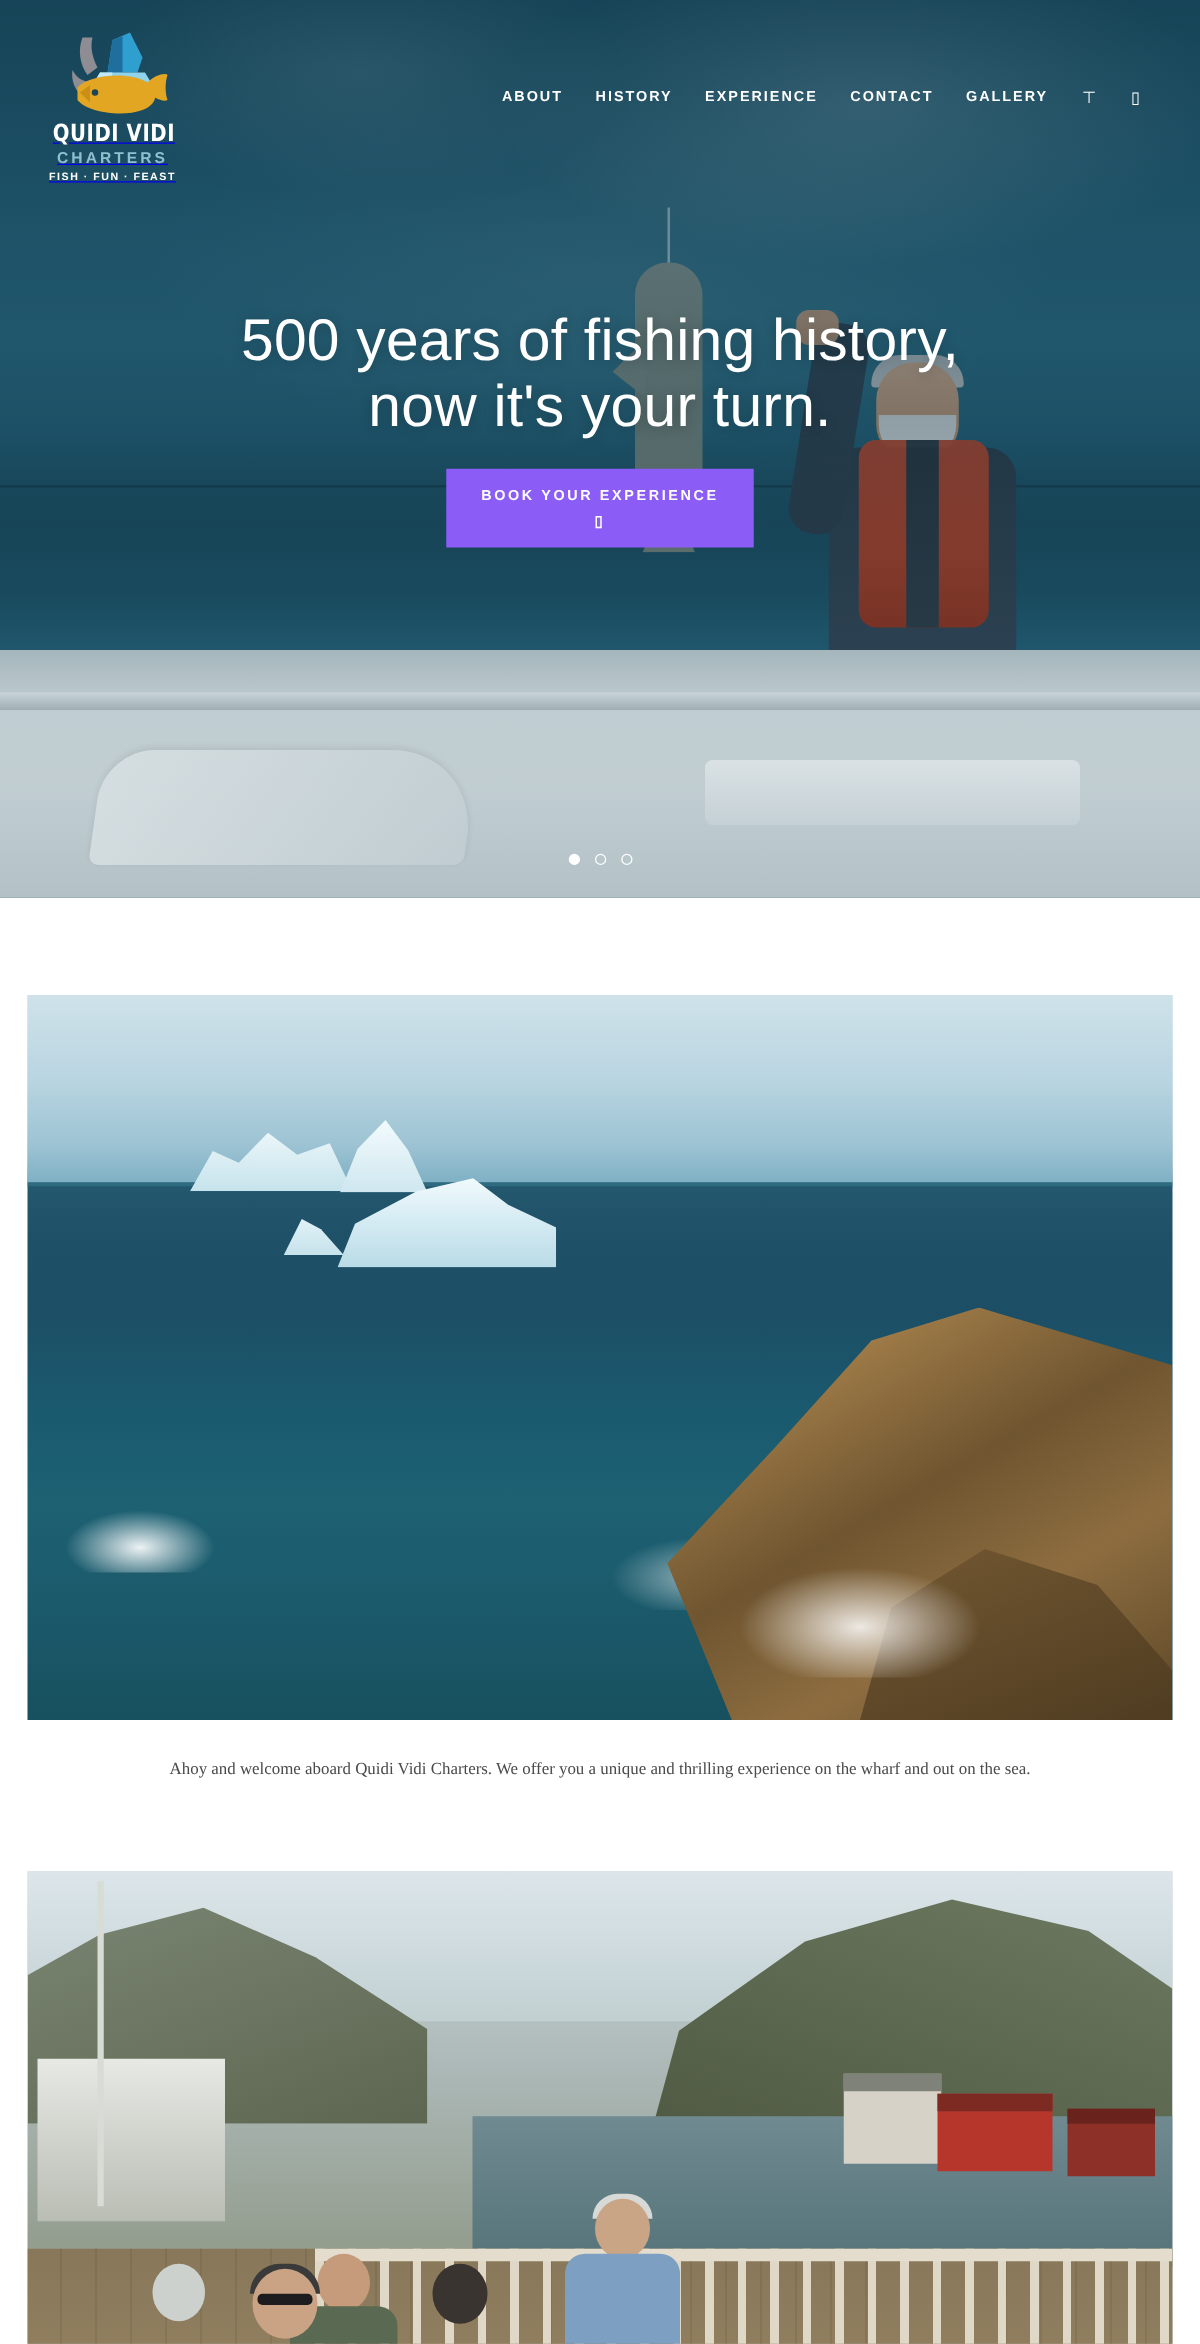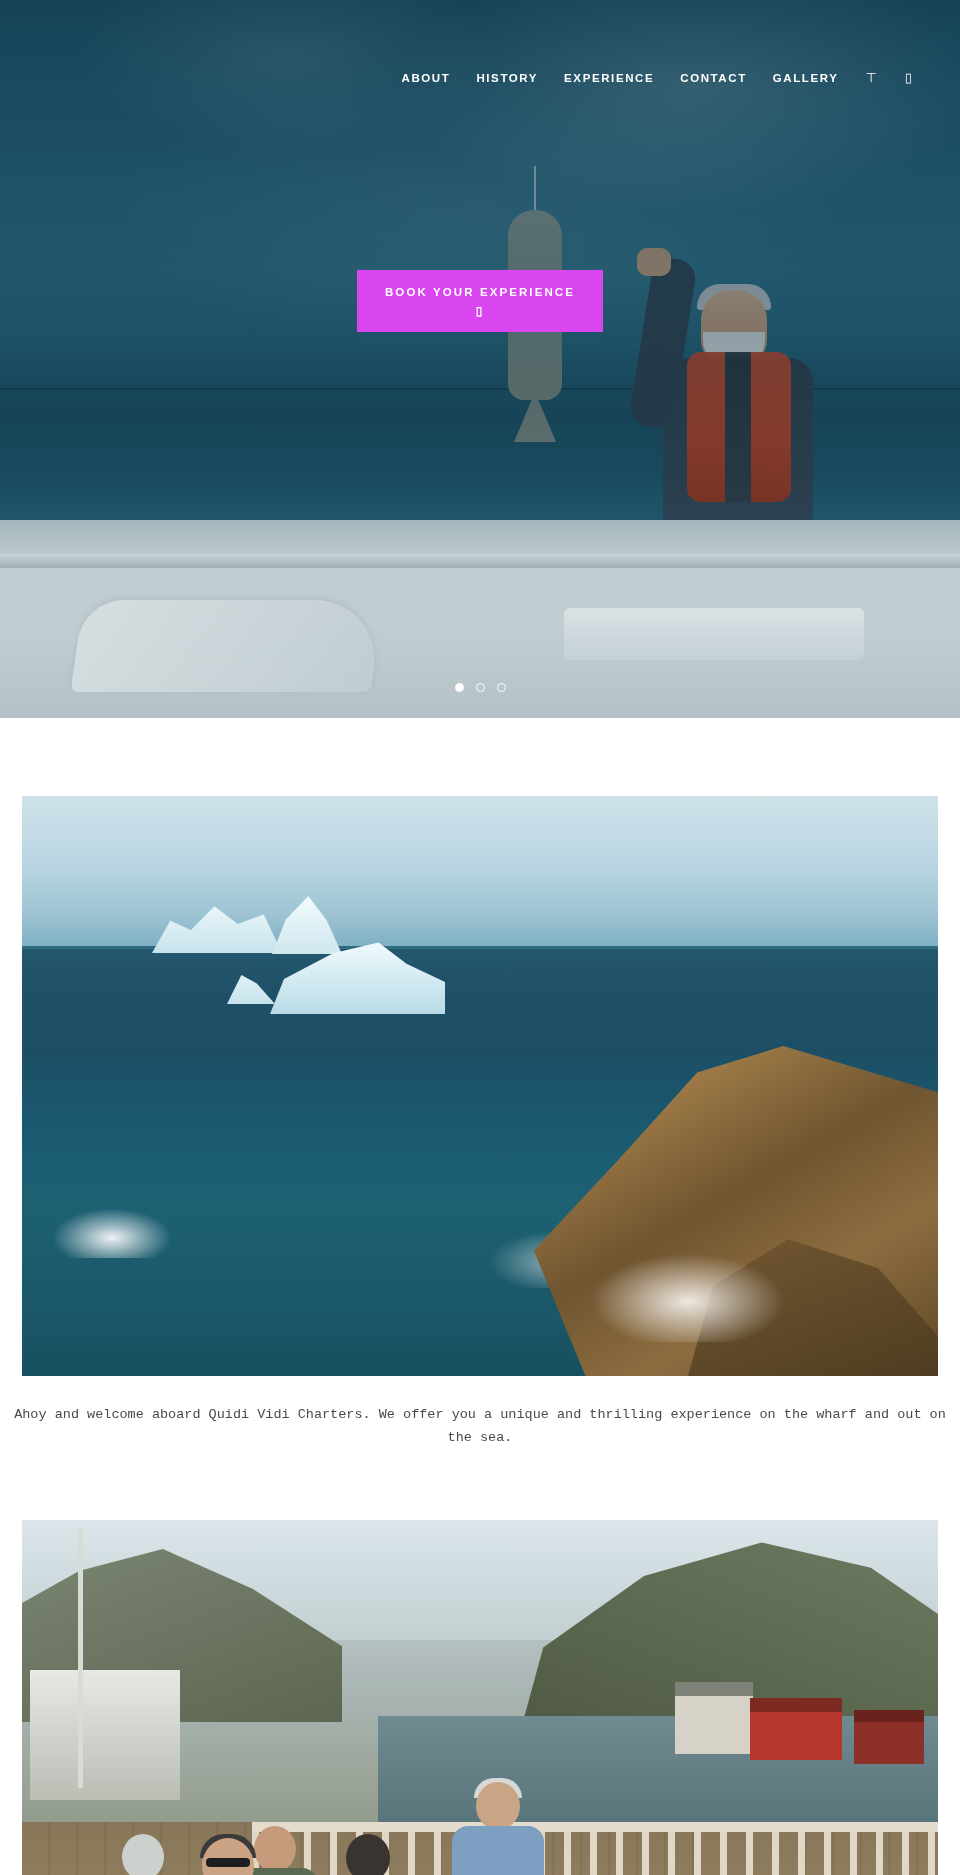--- a/index.html
+++ b/index.html
@@ -186,21 +186,21 @@
     position: absolute; left: 0; right: 0; top: 246px; text-align: center; z-index: 5;
   }
   .hero-title {
     color: #ffffff; font-weight: 400;
     font-size: 47px; line-height: 1.12; letter-spacing: .2px;
     text-shadow: 0 1px 10px rgba(0,0,0,.22);
   }
   .cta-wrap { margin-top: 24px; }
   .cta {
     display: inline-block;
-    background: #d946ef;
+    background: #8b5cf6;
     color: #ffffff;
     padding: 14px 28px 12px;
     font-size: 11.5px; letter-spacing: 2.1px; font-weight: 700;
     text-decoration: none; text-align:center; min-width: 196px;
     line-height: 1.5;
   }
   .cta .cta-arrow { display:block; font-size: 12px; margin-top: 1px; }
 
   .slider-dots {
     position:absolute; left: 0; right: 0; bottom: 26px;
@@ -266,21 +266,21 @@
     background: radial-gradient(ellipse at 50% 55%, rgba(255,255,255,.85), rgba(255,255,255,0) 68%);
   }
   .ib-foam3 {
     position:absolute; right: 300px; bottom: 88px; width: 150px; height: 58px;
     background: radial-gradient(ellipse at 50% 55%, rgba(255,255,255,.55), rgba(255,255,255,0) 70%);
   }
 
   .intro-text {
     margin: 28px 0 0; text-align: center;
     color: #4a4a4a; font-size: 13.5px; line-height: 1.7;
-    font-family: Liberation Mono, monospace;
+    font-family: Liberation Serif, serif;
   }
   .intro-text p { margin: 0; }
 
   
   .photo-wharf {
     margin: 70px 22px 0; height: 560px; position: relative; overflow: hidden;
     background: linear-gradient(180deg,#cfd9dd 0%,#aab6b4 30%,#8d9683 60%,#6f7560 100%);
   }
   .wf-sky { position:absolute; left:0; right:0; top:0; height: 120px;
     background: linear-gradient(180deg,#dce6ea,#c2d0d2); }
@@ -384,33 +384,54 @@
       <div class="legs"></div>
     </div>
     <div class="hero-deck"></div>
     <div class="hero-rail"></div>
   </div>
 
   <div class="hero-overlay"></div>
 
   <header class="header">
 
+    <a class="logo-block" href="#">
+      <svg class="logo-mark" viewBox="0 0 92 68">
+        <path d="M22 6 C18 16 20 28 26 36 L34 30 C30 22 28 14 30 6 Z" fill="#8e8d94"></path>
+        <path d="M36 40 C26 44 18 40 14 32 C12 44 20 56 34 58 Z" fill="#8e8d94"></path>
+        <path d="M46 8 L60 2 L70 22 L66 34 L42 34 Z" fill="#2f9fd0"></path>
+        <path d="M46 8 L54 5 L54 34 L42 34 Z" fill="#1e6f9e"></path>
+        <path d="M36 34 L72 34 L78 44 L30 44 Z" fill="#8fd3ec"></path>
+        <path d="M36 34 L46 34 L44 44 L30 44 Z" fill="#bfe9f7"></path>
+        <path d="M18 46 C30 34 62 34 74 42 C84 48 82 60 70 64 C54 70 26 66 18 56 Z" fill="#e3a623"></path>
+        <path d="M74 42 C80 36 88 34 90 36 C88 42 88 50 90 56 C86 58 78 54 74 48 Z" fill="#e3a623"></path>
+        <circle cx="32" cy="50" r="2.6" fill="#1d4456"></circle>
+        <path d="M20 50 L28 44 L28 58 Z" fill="#c98f16"></path>
+      </svg>
+      <span class="logo-word">QUIDI VIDI</span>
+      <span class="logo-sub">CHARTERS</span>
+      <span class="logo-tag">FISH · FUN · FEAST</span>
+    </a>
 
     <nav class="nav">
       <a href="#">ABOUT</a>
       <a href="#">HISTORY</a>
       <a href="#">EXPERIENCE</a>
       <a href="#">CONTACT</a>
       <a href="#">GALLERY</a>
       <span class="nav-icon">⊤</span>
       <span class="nav-icon">▯</span>
     </nav>
   </header>
 
   <div class="hero-copy">
+    <h1 class="hero-title">
+      <span>500 years of fishing history,</span><br>
+      <span>now it's your turn.</span>
+    </h1>
     <div class="cta-wrap">
       <a class="cta" href="#">
         <span>BOOK YOUR EXPERIENCE</span>
         <span class="cta-arrow">▯</span>
       </a>
     </div>
   </div>
 
   <div class="slider-dots">
     <span class="dot active"></span>

